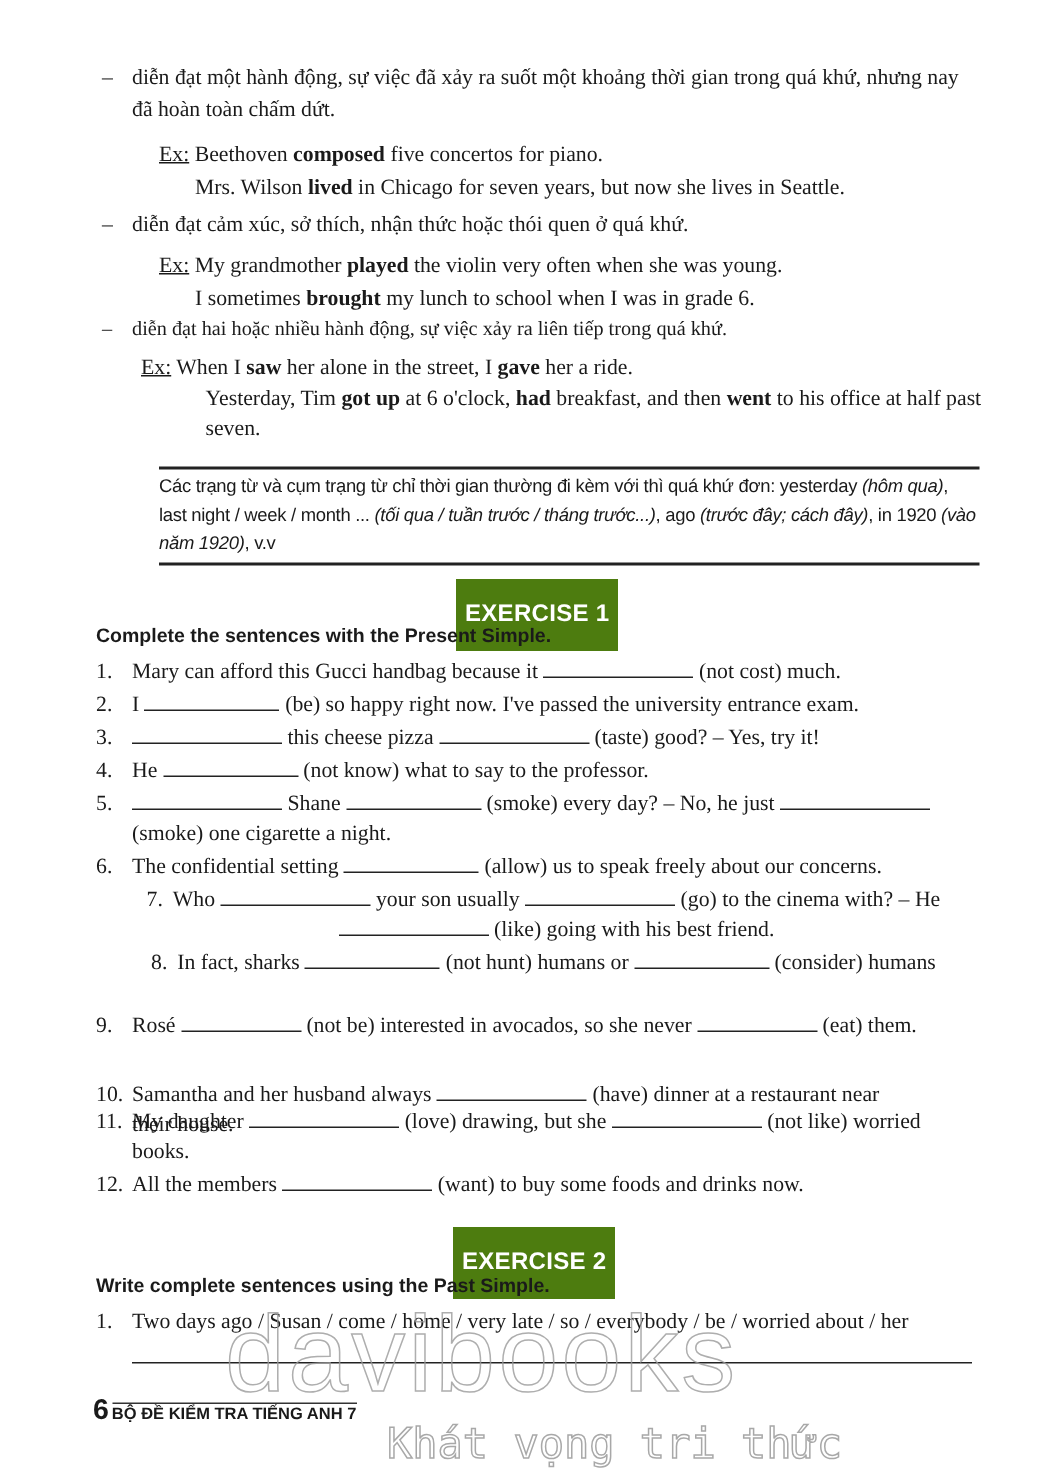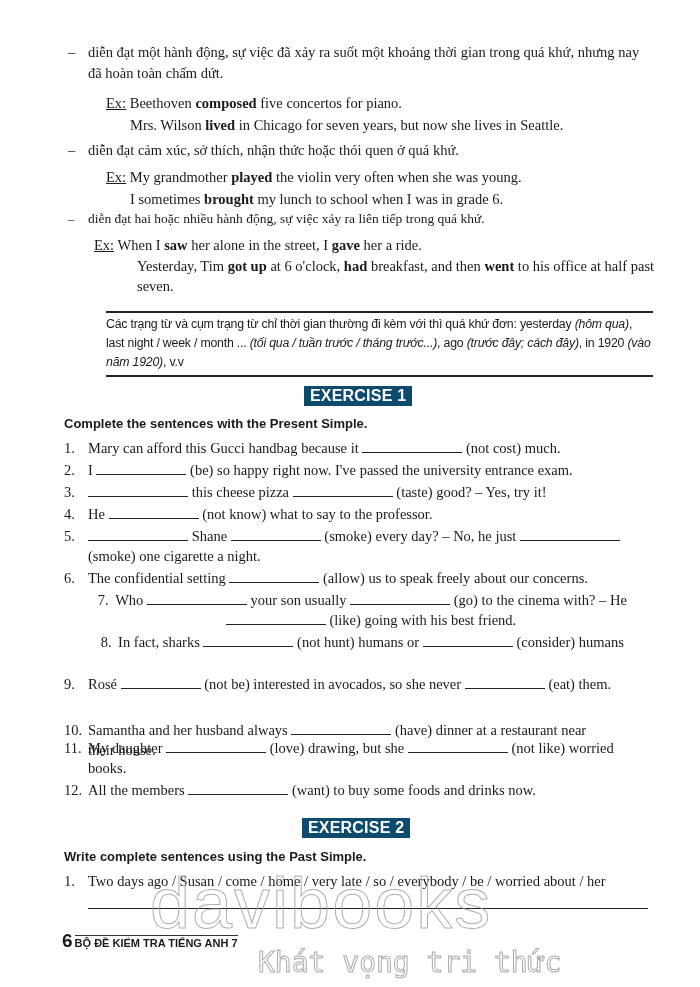--- a/index.html
+++ b/index.html
@@ -14,23 +14,23 @@
   .ex .lbl { text-decoration: underline; }
   b { font-weight: bold; }
   .note {
     position: absolute; left: 106px; top: 297px; width: 547px;
     border-top: 2px solid #222; border-bottom: 2px solid #222;
     font-family: "Liberation Sans", "DejaVu Sans", sans-serif;
     font-size: 12.3px; line-height: 19px; padding: 2px 0 3px 0; letter-spacing: -0.2px; margin-top: 14px;
   }
   .note i { font-style: italic; }
   .exbadge {
-    position: absolute; background: #0c4a6e; color: #fff;
+    position: absolute; background: #4d7c0f; color: #fff;
     font-family: "Liberation Sans", "DejaVu Sans", sans-serif; font-weight: bold;
-    font-size: 16px; line-height: 20px; padding: 0 6px; letter-spacing: 0.2px;
+    font-size: 16px; line-height: 20px; padding: 14px 6px; letter-spacing: 0.2px;
   }
   .instr {
     position: absolute; left: 64px;
     font-family: "Liberation Sans", "DejaVu Sans", sans-serif; font-weight: bold; font-size: 13px;
   }
   .q { position: absolute; left: 64px; width: 590px; font-size: 14.5px; line-height: 20px; }
   .q .num { display: inline-block; width: 24px; }
   .q .cont { padding-left: 24px; }
   .blank { display: inline-block; border-bottom: 1px solid #222; height: 12px; vertical-align: baseline; }
   .w80 { width: 80px; } .w90 { width: 90px; } .w100 { width: 100px; }

